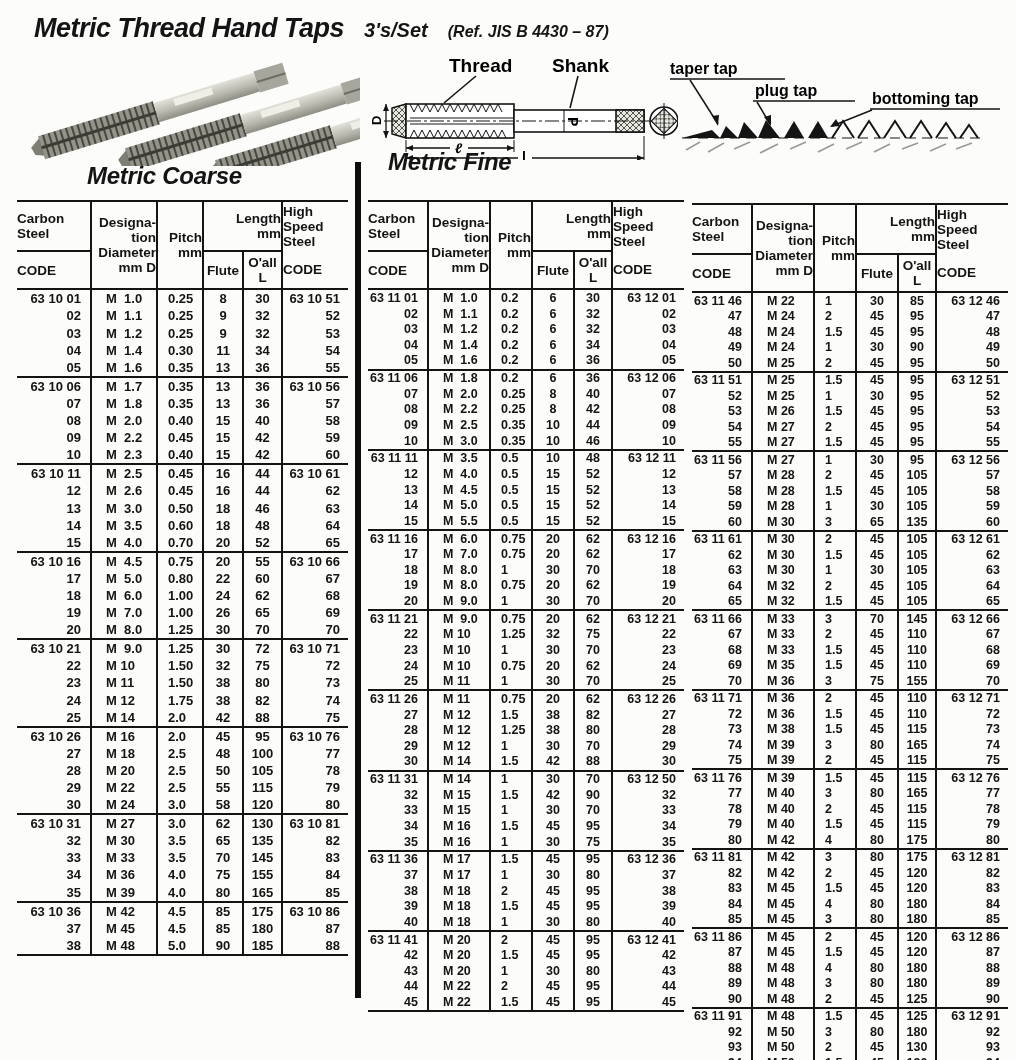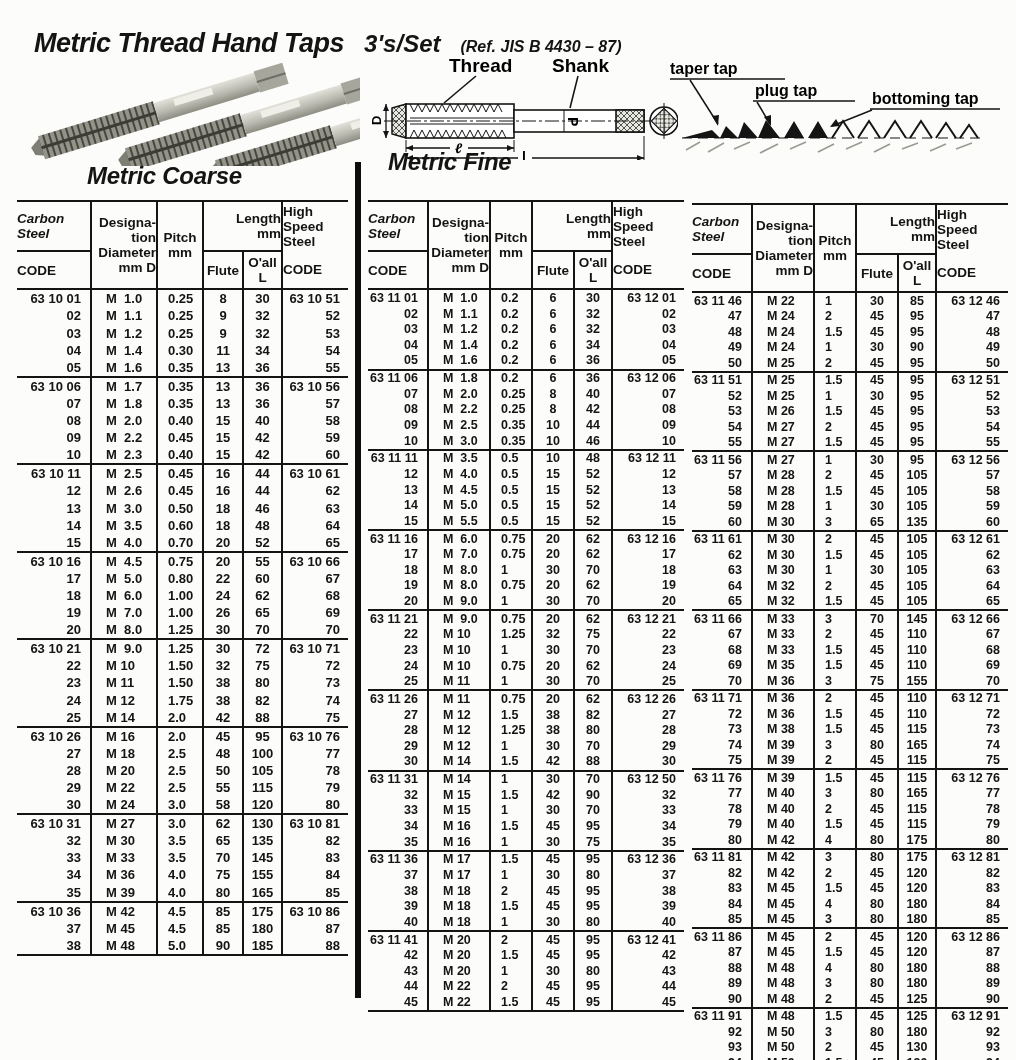--- a/index.html
+++ b/index.html
@@ -3,47 +3,47 @@
 <meta charset="utf-8">
 <style>
   html,body{margin:0;padding:0;}
   body{
     width:1016px;height:1060px;position:relative;
     background:#fcfcfa;color:#141414;
     font-family:"Liberation Sans",sans-serif;font-weight:bold;
     overflow:hidden;
   }
   
-  .titlebar{position:absolute;left:34px;top:28px;display:flex;align-items:baseline;gap:20px;white-space:nowrap;}
+  .titlebar{position:absolute;left:34px;top:13px;display:flex;align-items:baseline;gap:20px;white-space:nowrap;}
   .t-main{font-size:27px;font-style:italic;letter-spacing:-.5px;}
-  .t-set{font-size:24px;font-style:italic;}
+  .t-set{font-size:20px;font-style:italic;}
   .t-mat{font-size:19px;font-style:italic;}
   .t-ref{font-size:16px;font-style:italic;text-align:right;}
   
   .fig{position:absolute;}
   #fig-photo{left:12px;top:48px;}
   #fig-diagram{left:372px;top:56px;}
   #fig-sketch{left:660px;top:56px;}
   
   .section-title{position:absolute;font-size:24px;font-style:italic;letter-spacing:-.3px;}
   #title-coarse{left:87px;top:162px;}
   #title-fine{left:388px;top:148px;}
   
   .vdivider{position:absolute;left:355px;top:162px;width:6px;height:836px;background:#0d0d0d;}
   
   table.cat{border-collapse:collapse;table-layout:fixed;position:absolute;
     border-top:2px solid #141414;border-bottom:2px solid #141414;}
   #tbl-coarse{left:17px;top:200px;width:331px;}
   #tbl-fine-left{left:368px;top:200px;width:316px;}
   #tbl-fine-right{left:692px;top:203px;width:316px;}
   table.cat th{font-size:13.5px;line-height:1.12;white-space:pre-line;vertical-align:middle;padding:2px 0;}
-  th.th-carbon{text-align:left;padding-left:12px;border-bottom:2px solid #141414;height:42px;font-style:italic;}
+  th.th-carbon{text-align:left;padding-left:12px;border-bottom:2px solid #141414;height:42px;}
   th.th-code{text-align:left;padding-left:12px;height:32px;}
   th.th-designation{border-left:2px solid #141414;text-align:right;}
-  th.th-pitch{border-left:2px solid #141414;text-align:center;}
+  th.th-pitch{border-left:2px solid #141414;text-align:right;}
   th.th-length{border-left:2px solid #141414;border-bottom:2px solid #141414;text-align:right;}
   th.th-flute{border-left:2px solid #141414;text-align:center;border-radius:10px;}
   th.th-oall{border-left:2px solid #141414;text-align:center;}
   th.th-hss{border-left:2px solid #141414;text-align:left;padding-left:10px;}
   th.th-hsscode{border-left:2px solid #141414;text-align:left;padding-left:10px;}
   thead tr.hr2 th{border-top:0;}
   tbody td{font-size:13px;line-height:1;padding:0;vertical-align:middle;}
   #tbl-coarse tbody td{height:17.1px;}
   #tbl-fine-left tbody td{height:15.65px;font-size:12.5px;}
   #tbl-fine-right tbody td{height:15.5px;font-size:12.5px;}

